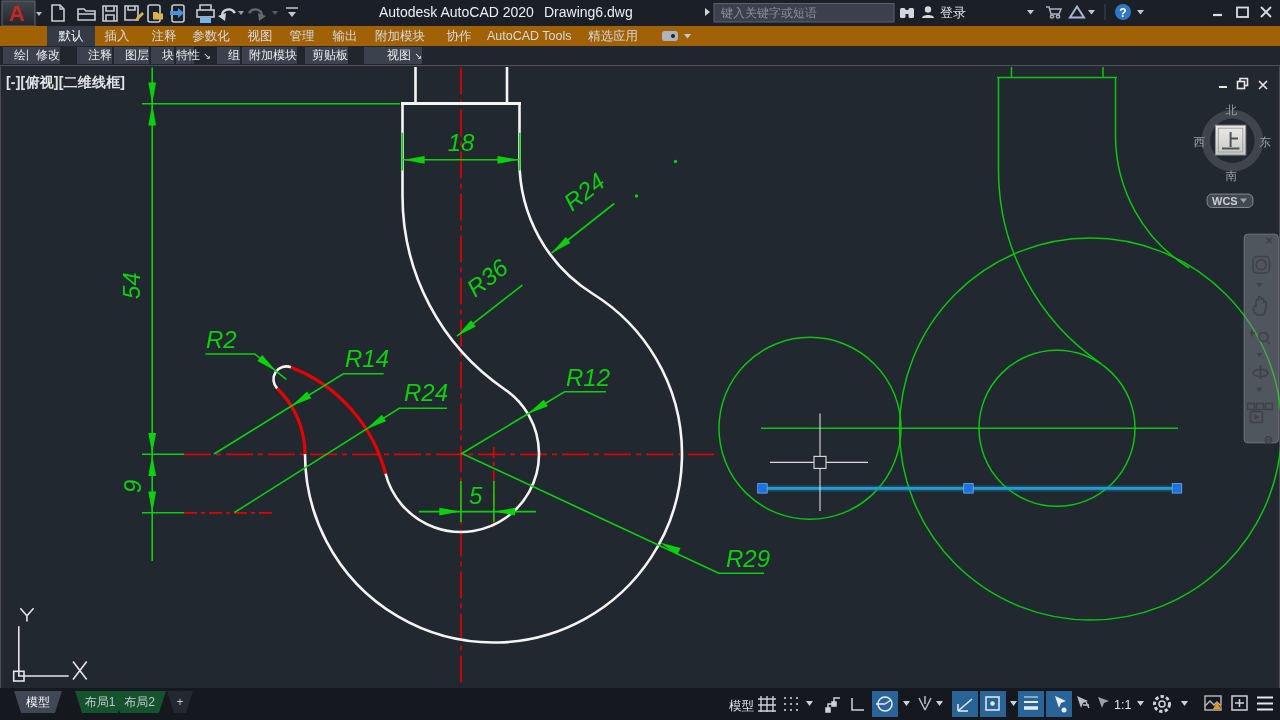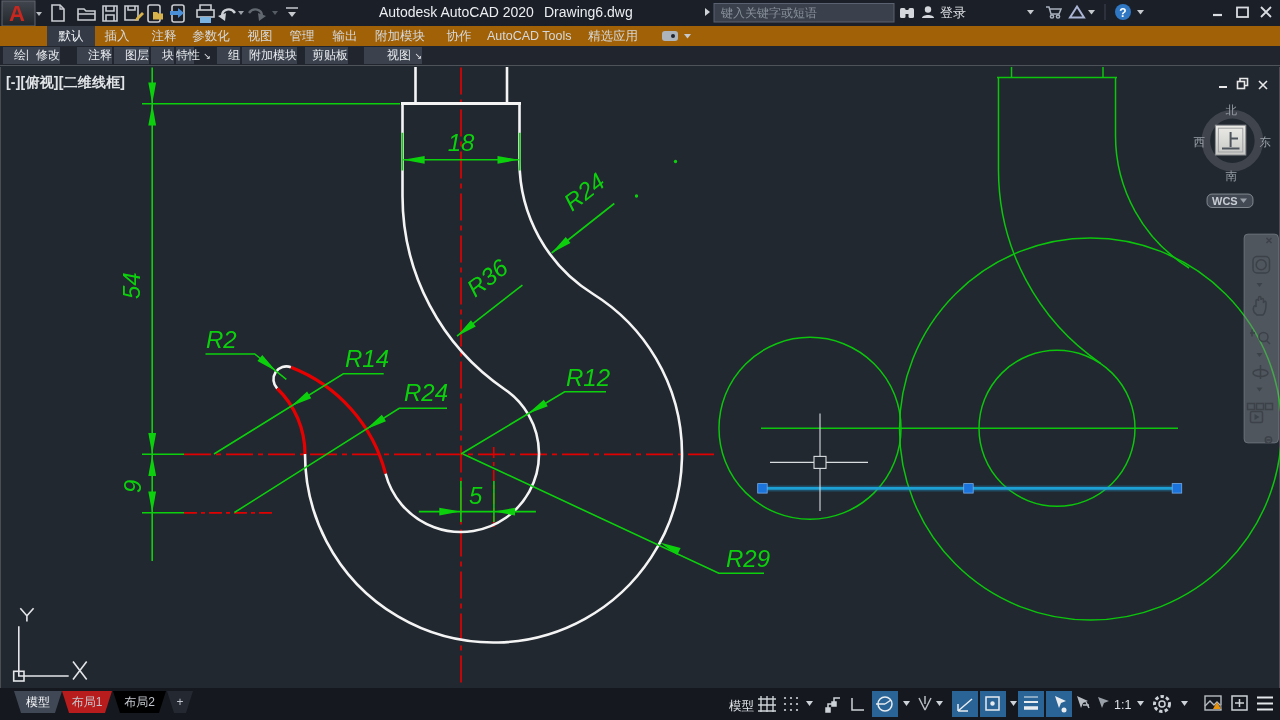--- a/index.html
+++ b/index.html
@@ -274,22 +274,22 @@
 <path d="M1256.5,282 h6 l-3,4 z" fill="#3d4249"></path>
 <path d="M1256.5,352 h6 l-3,4 z" fill="#3d4249"></path>
 <path d="M1256.5,386.5 h6 l-3,4 z" fill="#3d4249"></path>
 <path d="M1254.5,413 v6 l5,-3 z" fill="#3d4249"></path>
 </svg>
 </div>
 <div class="abs" id="vplabel">[-][俯视][二维线框]</div>
 
 <div class="abs" id="bottombar">
 <div class="ltab" style="left:14px;width:48px;background:#414855;color:#f2f4f6">模型</div>
-<div class="ltab" style="left:62px;width:50px;background:#b91c1c;color:#c3c7cd">布局1</div>
-<div class="ltab" style="left:113px;width:53px;background:#000000;color:#c3c7cd">布局2</div>
+<div class="ltab" style="left:75px;width:50px;background:#14532d;color:#c3c7cd">布局1</div>
+<div class="ltab" style="left:113px;width:53px;background:#14532d;color:#c3c7cd">布局2</div>
 <div class="ltab" style="left:167px;width:26px;background:#242831;color:#c3c7cd">+</div>
 <svg class="abs" style="left:700px;top:0" width="580" height="32" viewBox="0 0 580 32">
 <text x="29" y="22" font-size="12.5" fill="#dfe3e7">模型</text>
 <g stroke="#cdd2d8" stroke-width="1.4" fill="none">
 <path d="M61,8 v16 M67,8 v16 M73,8 v16 M58,11 h18 M58,17 h18 M58,23 h18"></path>
 </g>
 <g fill="#cdd2d8">
 <circle cx="85" cy="10" r="1.1"></circle>
           <circle cx="91" cy="10" r="1.1"></circle>
           <circle cx="97" cy="10" r="1.1"></circle>

